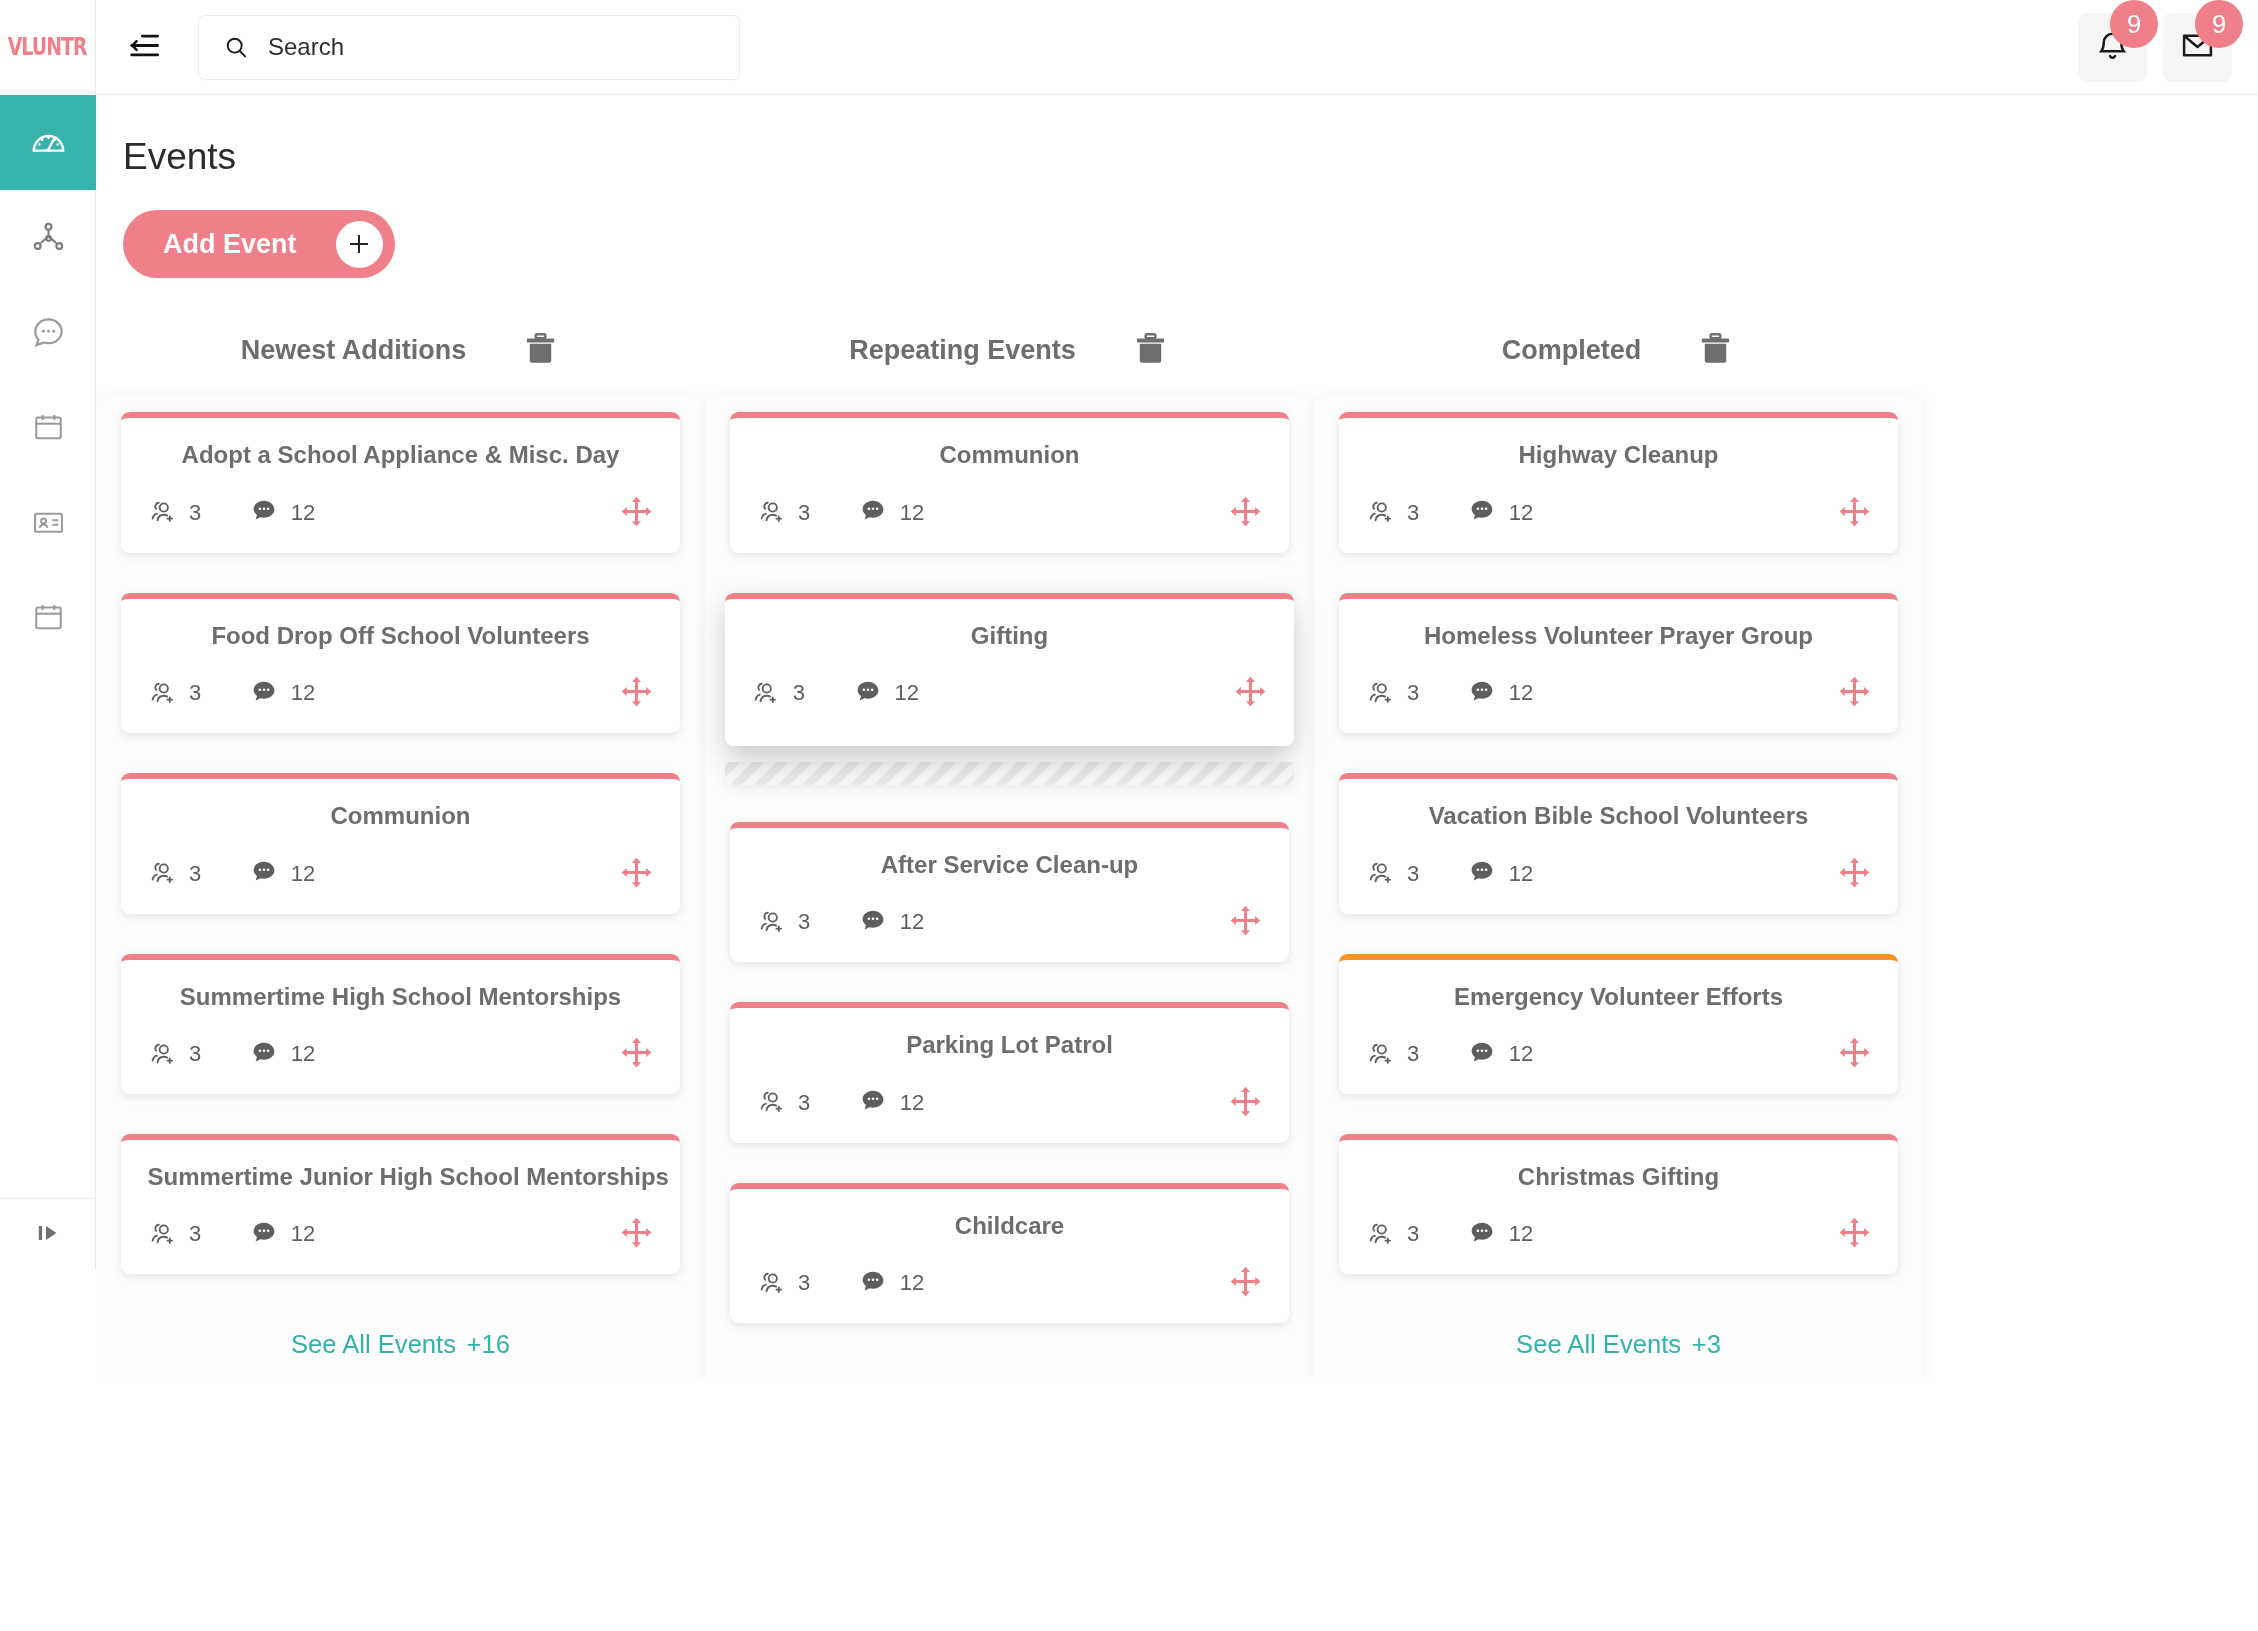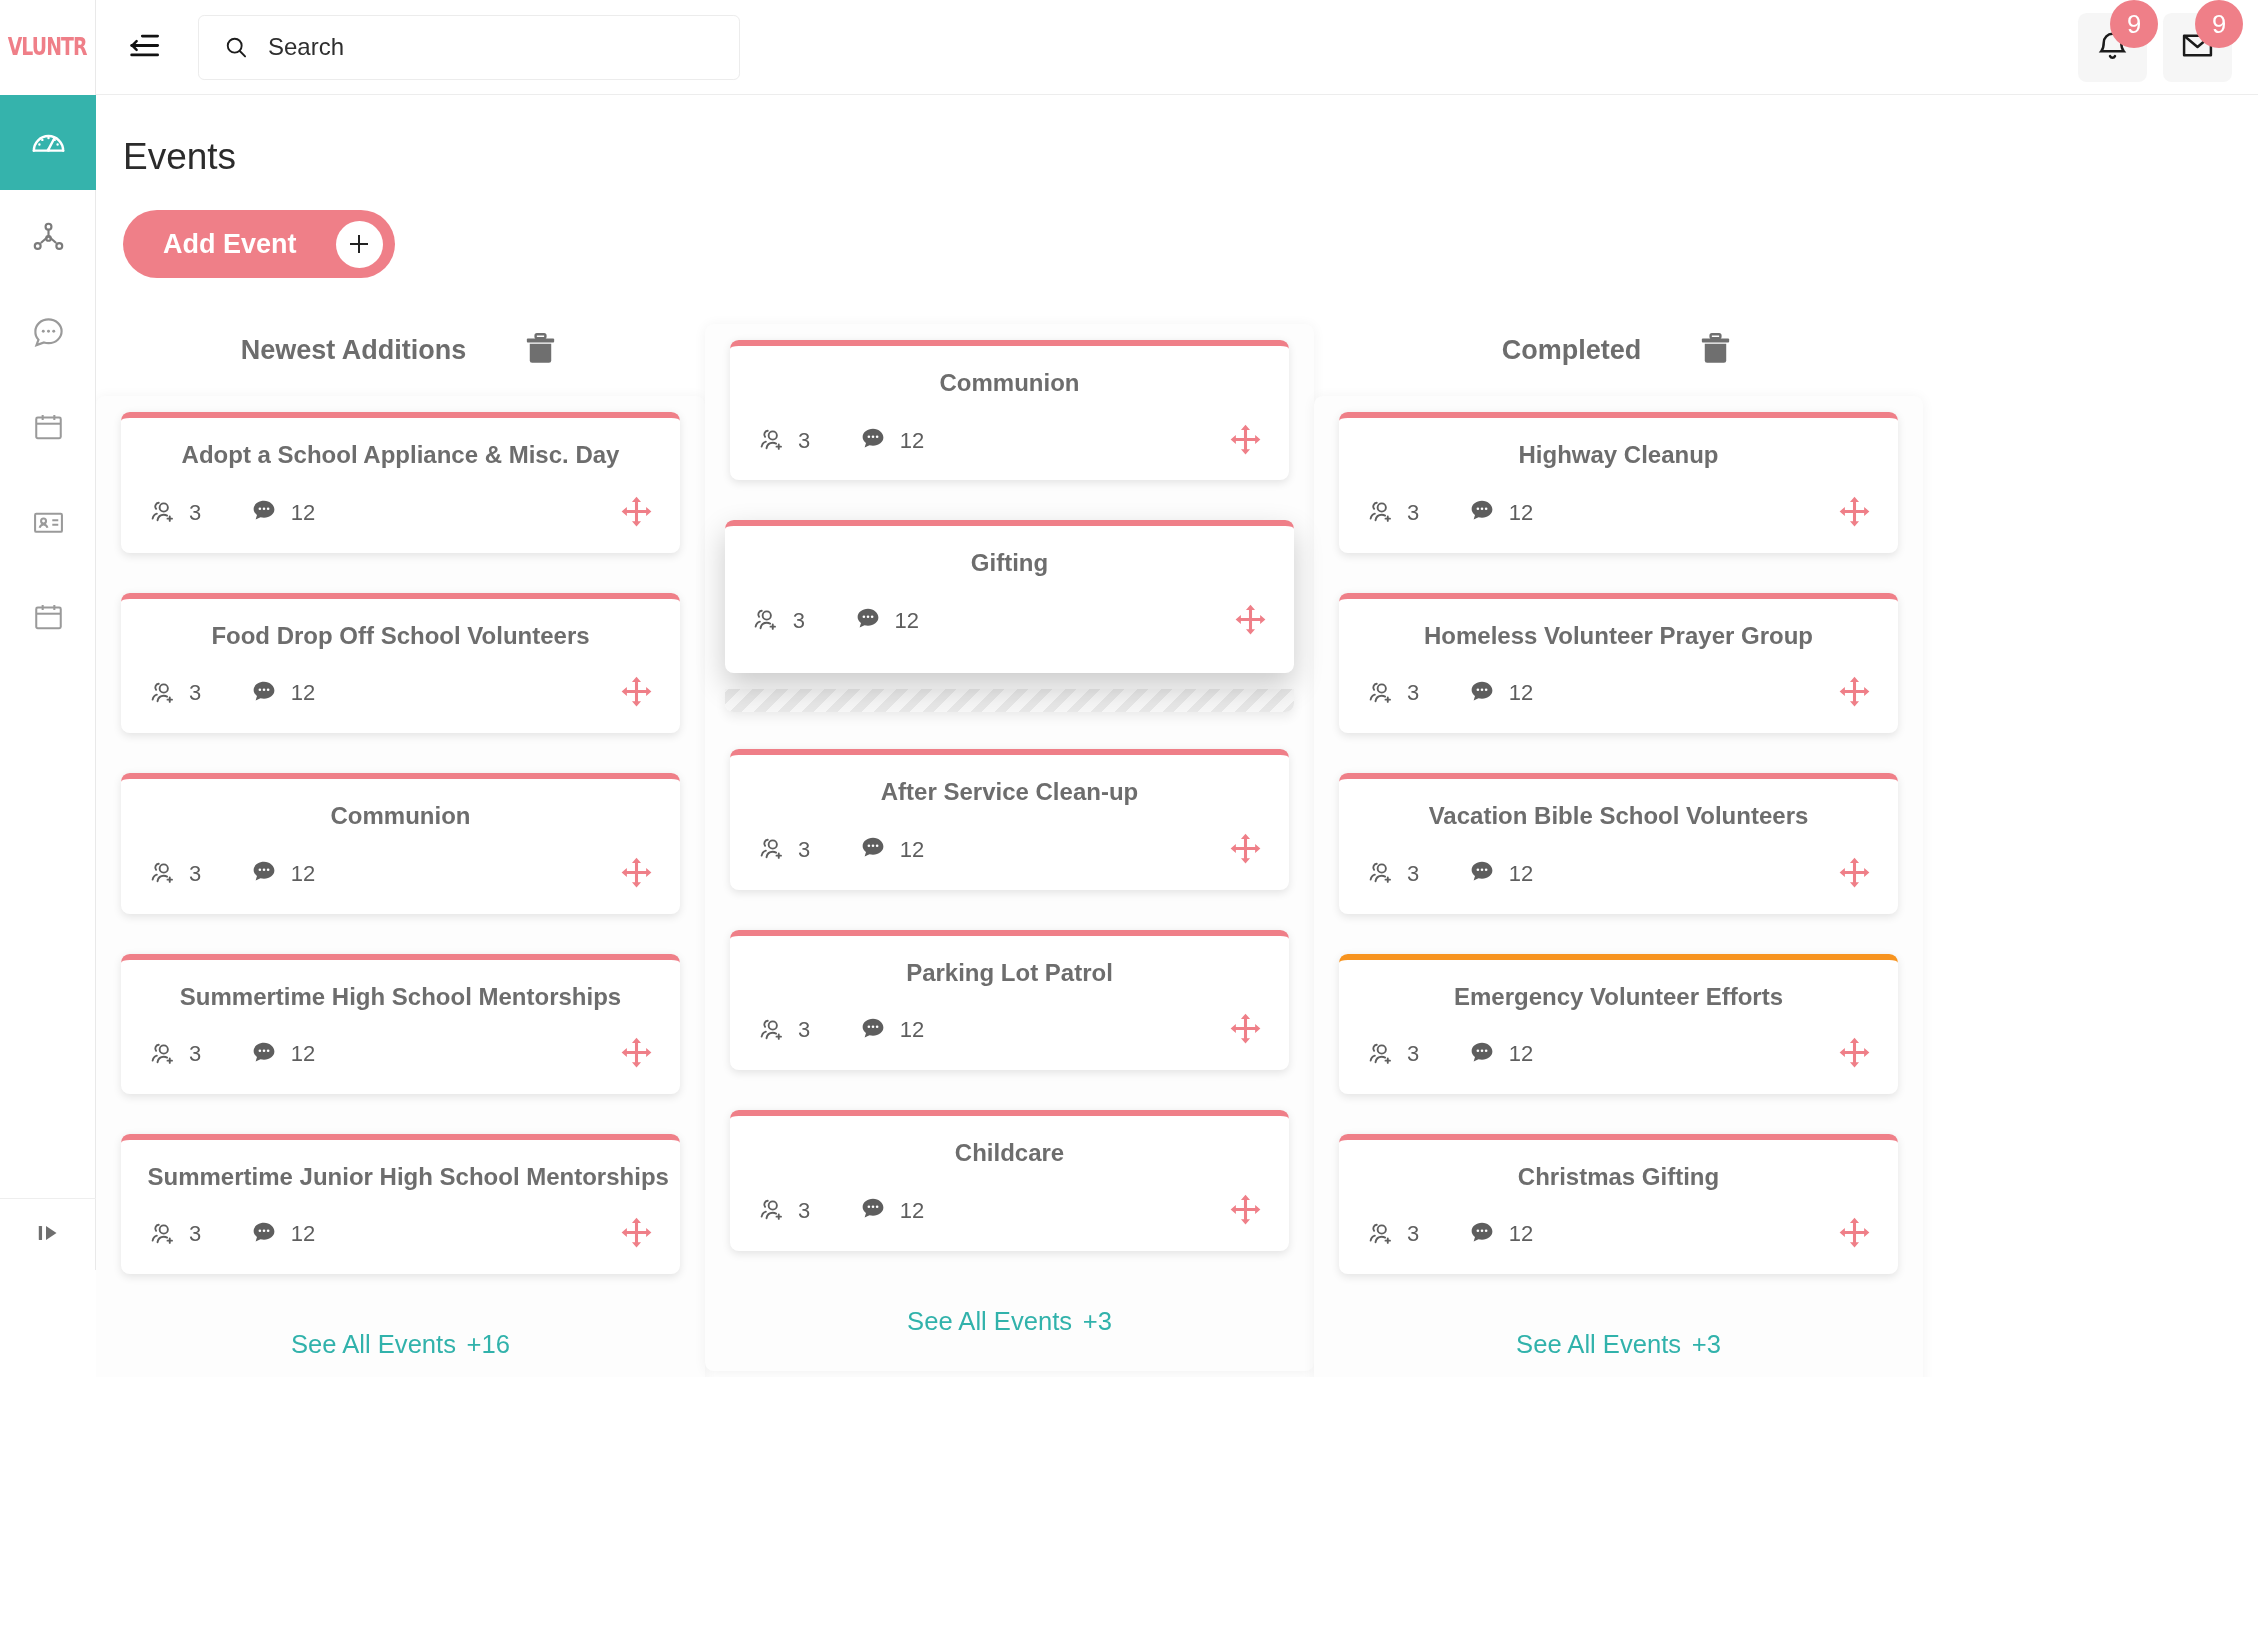--- a/index.html
+++ b/index.html
@@ -587,20 +587,31 @@
     </svg></span>
                   </div>
         </div>
       </div>
       <div class="see-all">
         <span>See All Events</span><span class="plus">+16</span>
       </div>
     </div>
           </div>
           <div class="column">
+    <div class="col-header">
+      <span class="col-title">Repeating Events</span>
+      <span class="trash-btn">
+                <span>
+    <svg width="39" height="39" viewBox="0 0 24 24" fill="#6f6f6f" stroke="none">
+      <rect x="9" y="2.6" width="6" height="2.4" rx="0.8" fill="none" stroke="#6f6f6f" stroke-width="1.5"></rect>
+      <rect x="3.6" y="5.2" width="16.8" height="2.5" rx="0.6"></rect>
+      <path d="M5.4 8.4h13.2v10.4a1.4 1.4 0 0 1-1.4 1.4H6.8a1.4 1.4 0 0 1-1.4-1.4z"></path>
+    </svg></span>
+              </span>
+    </div>
     <div class="col-body">
 
       <div class="card">
         <div class="card-title">Communion</div>
         <div class="card-meta">
           <div class="meta-item">
             <span>
     <svg width="30" height="30" viewBox="0 0 24 24" fill="none" stroke="#5e5e5e" stroke-width="1.5" stroke-linecap="round">
       <circle cx="12.6" cy="9.2" r="3.3"></circle>
       <path d="M7.6 19.4c.5-2.9 2.5-4.4 5-4.4 1 0 1.9.24 2.7.7"></path>

